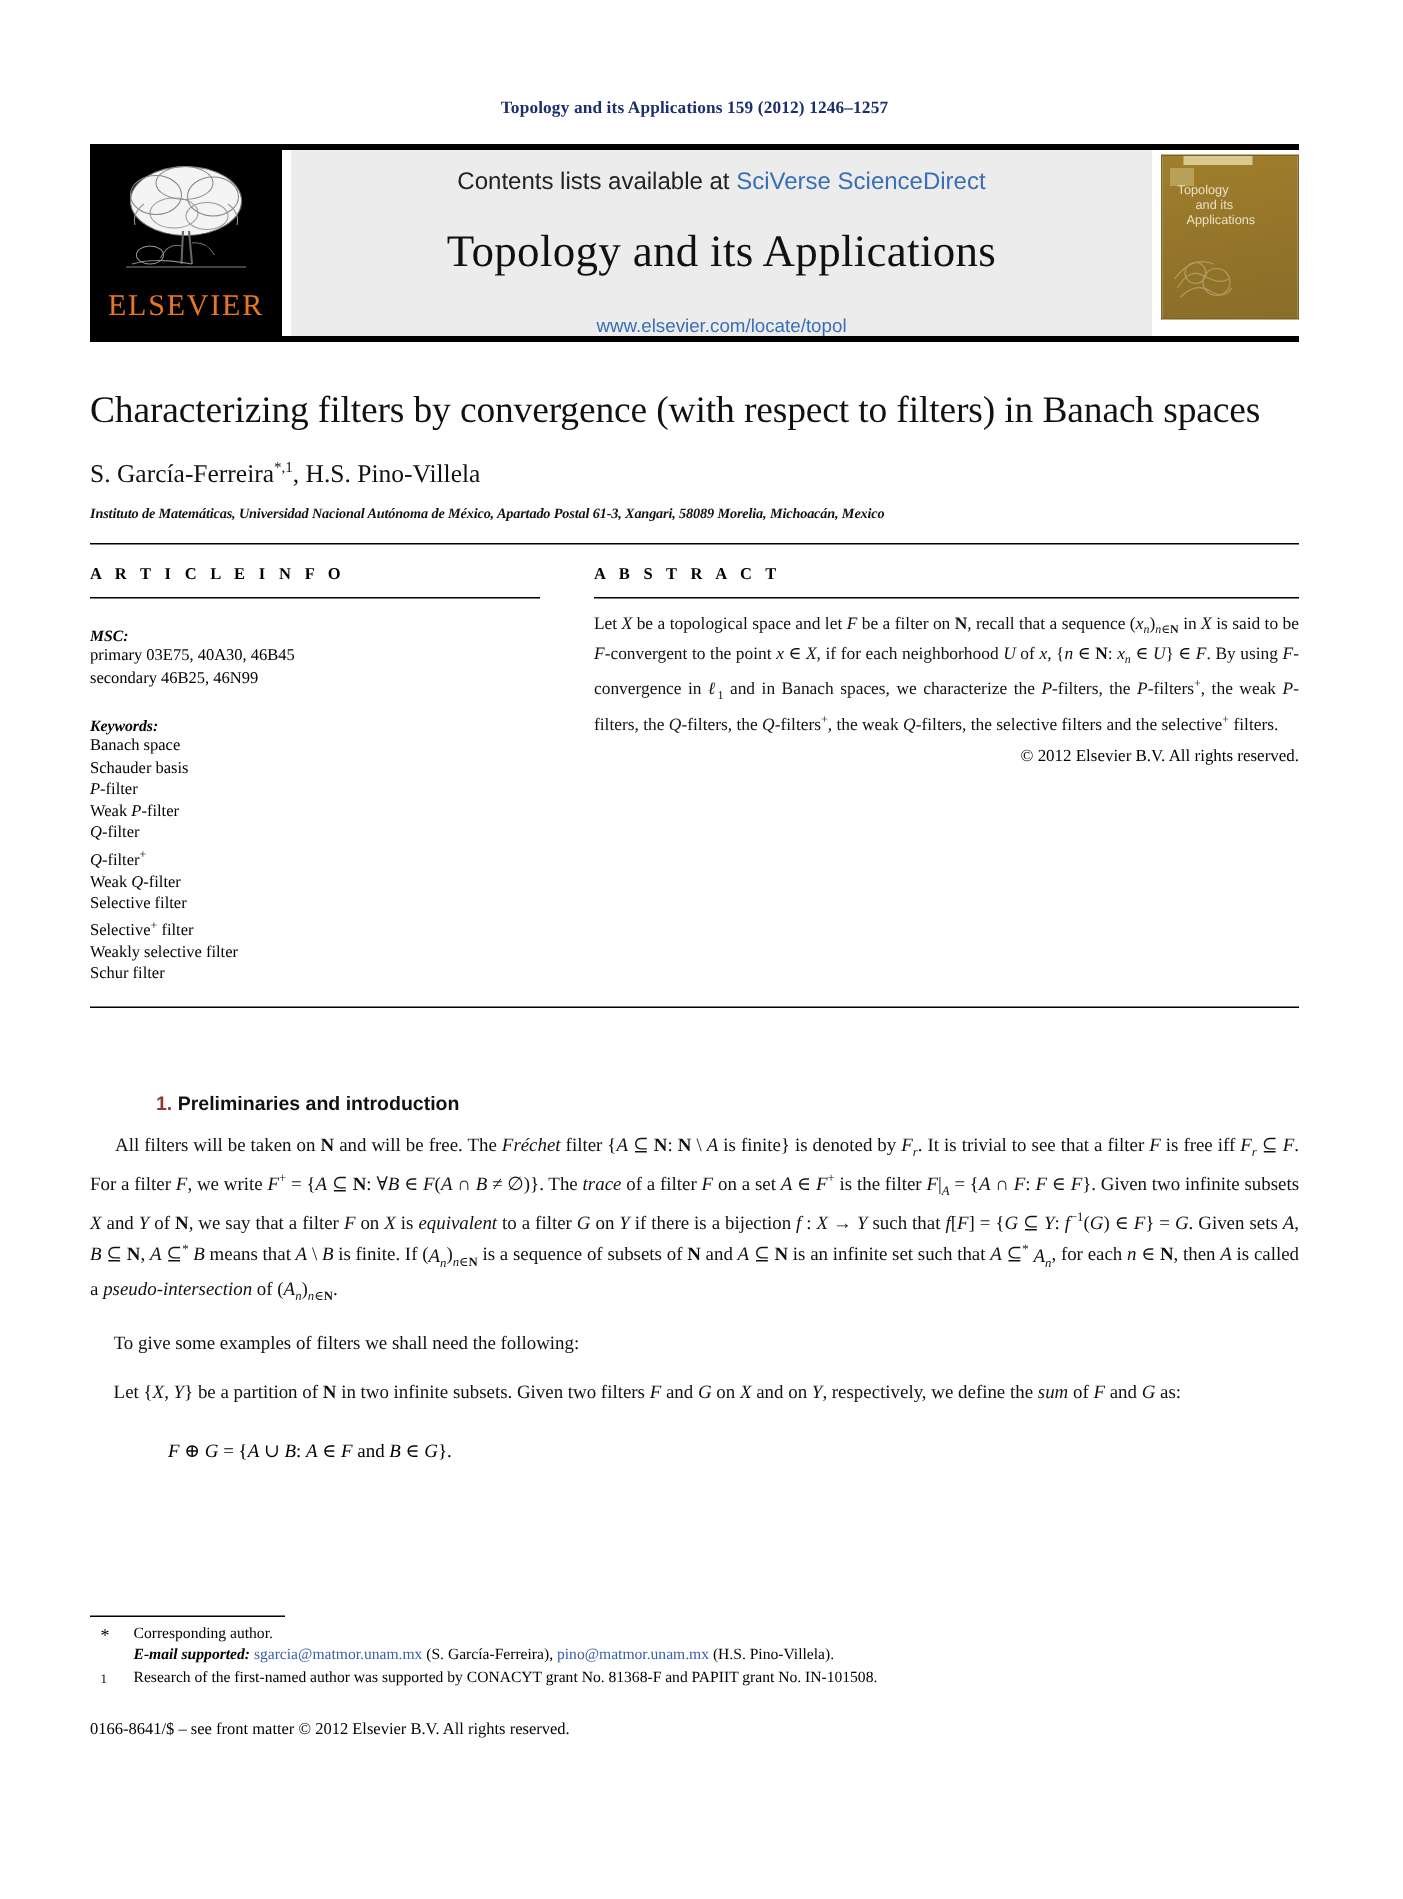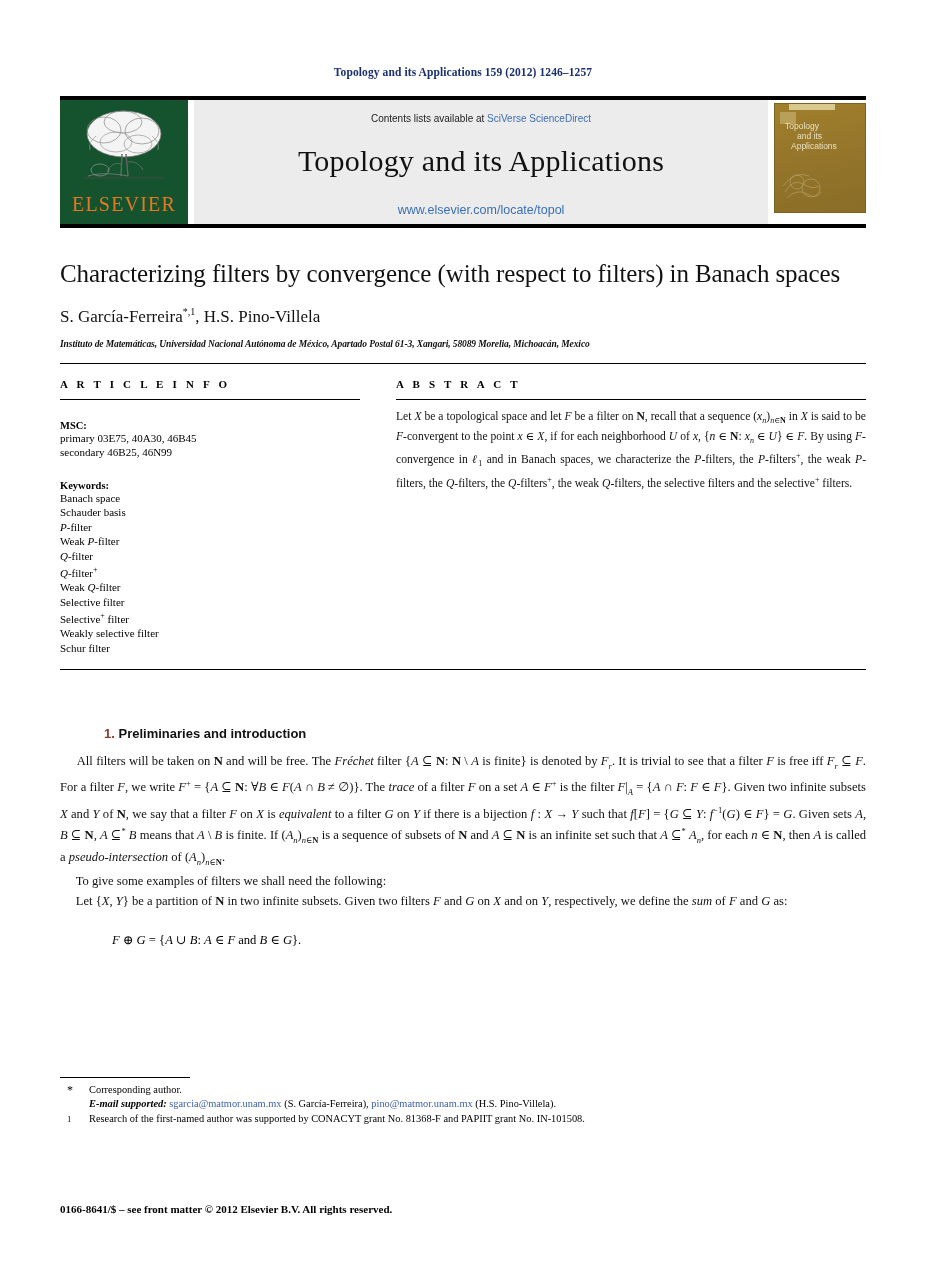--- a/index.html
+++ b/index.html
@@ -43,21 +43,21 @@
     height: 124px;
   }
   .elsevier-logo {
     width: 128px;
     flex: 0 0 128px;
     display: flex;
     flex-direction: column;
     align-items: center;
     justify-content: flex-start;
     padding-top: 6px;
-    background: #14532d;
+    background: #000000;
   }
   .tree-svg { display:block; }
   .elsevier-word {
     color: #E87722;
     font-family: "Liberation Serif", serif;
     font-size: 20px;
     letter-spacing: 1.2px;
     margin-top: 1px;
     font-weight: 400;
   }
@@ -67,21 +67,21 @@
     display: flex;
     flex-direction: column;
     align-items: center;
     justify-content: flex-start;
     padding-top: 13px;
     margin-left: 6px;
     margin-right: 6px;
   }
   .contents-line {
     font-family: "Liberation Sans", sans-serif;
-    font-size: 10px;
+    font-size: 16px;
     color: #222;
     text-align: center;
   }
   .contents-line a {
     color: #3a6fb5;
     text-decoration: none;
   }
   .journal-title {
     font-family: "Liberation Serif", serif;
     font-size: 30px;
@@ -191,20 +191,21 @@
     font-weight: bold;
     font-size: 11px;
     letter-spacing: 3.2px;
   }
   .thinrule {
     border-top: 1.6px solid #000;
     margin-top: 9px;
     margin-bottom: 9px;
   }
   .msc-label, .kw-label {
+    font-style: italic;
     font-weight: bold;
     font-size: 10.5px;
     margin-top: 20px;
   }
   .msc-line, .kw-line {
     font-size: 11px;
     line-height: 14.5px;
   }
   .kw-block { margin-top: 17px; }
   .kw-line sup { font-size: 8px; }
@@ -240,21 +241,21 @@
     margin-left: 44px;
   }
   .sec-num { color: #8c3b2e; }
   .para {
     font-size: 12.6px;
     line-height: 17.4px;
     text-align: justify;
     margin-top: 12px;
     color: #111;
   }
-  .para.tight { margin-top: 2px; }
+  .para.tight { margin-top: 15px; }
   .para i { font-style: italic; }
   .para sup { font-size: 8.5px; }
   .para sub { font-size: 8.5px; }
   .display-eq {
     font-size: 12.6px;
     margin-top: 22px;
     margin-left: 52px;
   }
 
   
@@ -280,24 +281,24 @@
     padding-left: 7px;
   }
   .fn-mark.star { font-size: 12px; }
   .fn-body { flex: 1 1 auto; }
   .fn-body i { font-style: italic; font-weight: bold; }
   .fn-body a { color: #3a5fa8; text-decoration: none; }
 
   .issn-block {
     position: absolute;
     left: 60px;
-    top: 1202px;
+    top: 1146px;
     font-size: 11px;
     line-height: 15px;
-    font-weight: bold;
+    font-weight: normal;
   }
   .issn-doi { color: #1a3f8f; }
   .cal { font-family: "Liberation Serif", serif; font-style: italic; }
   .bb  { font-family: "Liberation Serif", serif; font-weight: 600; }
 </style>
 </head>
 <body>
 
 <div class="page">
 
@@ -391,20 +392,21 @@
         <div class="kw-line">Schur filter</div>
       </div>
     </div>
 
     <div class="col-gap"></div>
 
     <div class="col-abs">
       <div class="sechead">A B S T R A C T</div>
       <div class="thinrule"></div>
       <div class="abs-text">Let <i>X</i> be a topological space and let <span class="cal">F</span> be a filter on <span class="bb">N</span>, recall that a sequence (<i>x<sub>n</sub></i>)<sub><i>n</i>∈<span class="bb">N</span></sub> in <i>X</i> is said to be <span class="cal">F</span>-convergent to the point <i>x</i> ∈ <i>X</i>, if for each neighborhood <i>U</i> of <i>x</i>, {<i>n</i> ∈ <span class="bb">N</span>: <i>x<sub>n</sub></i> ∈ <i>U</i>} ∈ <span class="cal">F</span>. By using <span class="cal">F</span>-convergence in <i>ℓ</i><sub>1</sub> and in Banach spaces, we characterize the <i>P</i>-filters, the <i>P</i>-filters<sup>+</sup>, the weak <i>P</i>-filters, the <i>Q</i>-filters, the <i>Q</i>-filters<sup>+</sup>, the weak <i>Q</i>-filters, the selective filters and the selective<sup>+</sup> filters.</div>
+      <div class="copyright">© 2012 Elsevier B.V. All rights reserved.</div>
     </div>
   </div>
 
   <div class="info-spacer"></div>
   <div class="info-bottom-rule"></div>
 
   <div class="body-area">
     <div class="sec-title"><span class="sec-num">1.</span> <span>Preliminaries and introduction</span></div>
 
     <div class="para">&nbsp;&nbsp;&nbsp;&nbsp;&nbsp;All filters will be taken on <span class="bb">N</span> and will be free. The <i>Fréchet</i> filter {<i>A</i> ⊆ <span class="bb">N</span>: <span class="bb">N</span> \ <i>A</i> is finite} is denoted by <span class="cal">F</span><sub><i>r</i></sub>. It is trivial to see that a filter <span class="cal">F</span> is free iff <span class="cal">F</span><sub><i>r</i></sub> ⊆ <span class="cal">F</span>. For a filter <span class="cal">F</span>, we write <span class="cal">F</span><sup>+</sup> = {<i>A</i> ⊆ <span class="bb">N</span>: ∀<i>B</i> ∈ <span class="cal">F</span>(<i>A</i> ∩ <i>B</i> ≠ ∅)}. The <i>trace</i> of a filter <span class="cal">F</span> on a set <i>A</i> ∈ <span class="cal">F</span><sup>+</sup> is the filter <span class="cal">F</span>|<sub><i>A</i></sub> = {<i>A</i> ∩ <i>F</i>: <i>F</i> ∈ <span class="cal">F</span>}. Given two infinite subsets <i>X</i> and <i>Y</i> of <span class="bb">N</span>, we say that a filter <span class="cal">F</span> on <i>X</i> is <i>equivalent</i> to a filter <span class="cal">G</span> on <i>Y</i> if there is a bijection <i>f</i> : <i>X</i> → <i>Y</i> such that <i>f</i>[<span class="cal">F</span>] = {<i>G</i> ⊆ <i>Y</i>: <i>f</i><sup>−1</sup>(<i>G</i>) ∈ <span class="cal">F</span>} = <span class="cal">G</span>. Given sets <i>A</i>, <i>B</i> ⊆ <span class="bb">N</span>, <i>A</i> ⊆<sup>*</sup> <i>B</i> means that <i>A</i> \ <i>B</i> is finite. If (<i>A<sub>n</sub></i>)<sub><i>n</i>∈<span class="bb">N</span></sub> is a sequence of subsets of <span class="bb">N</span> and <i>A</i> ⊆ <span class="bb">N</span> is an infinite set such that <i>A</i> ⊆<sup>*</sup> <i>A<sub>n</sub></i>, for each <i>n</i> ∈ <span class="bb">N</span>, then <i>A</i> is called a <i>pseudo-intersection</i> of (<i>A<sub>n</sub></i>)<sub><i>n</i>∈<span class="bb">N</span></sub>.</div>

